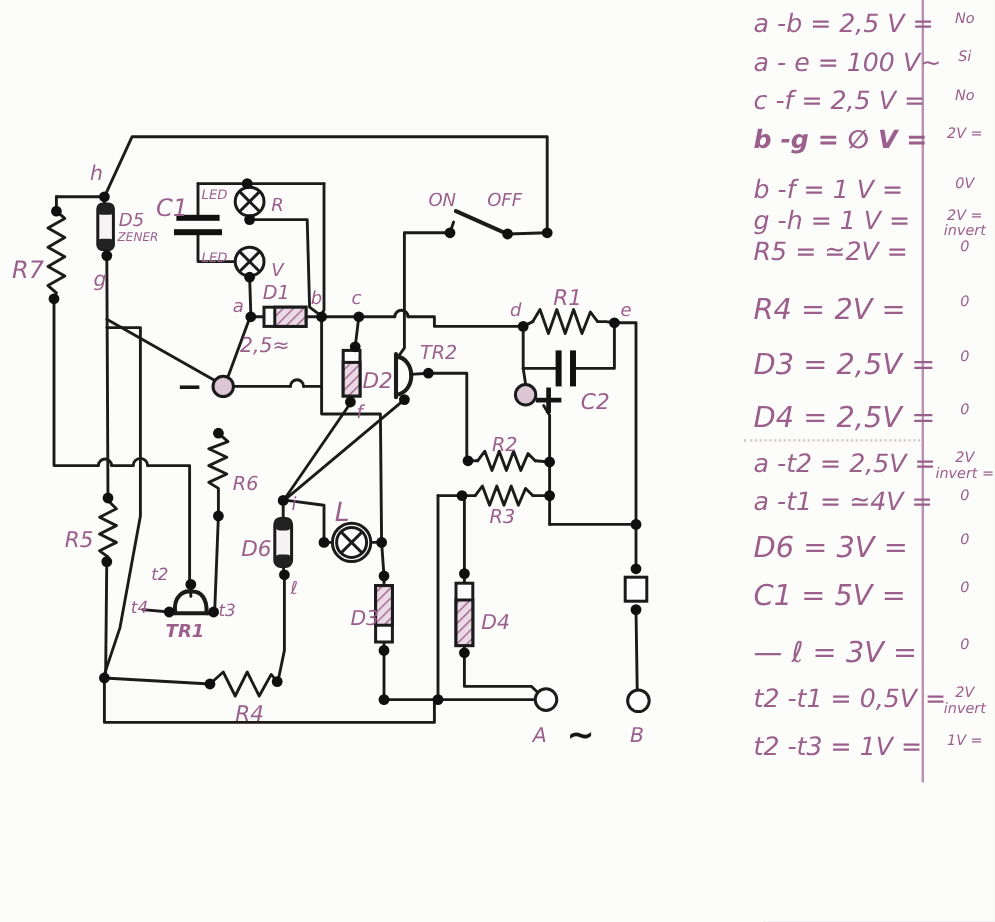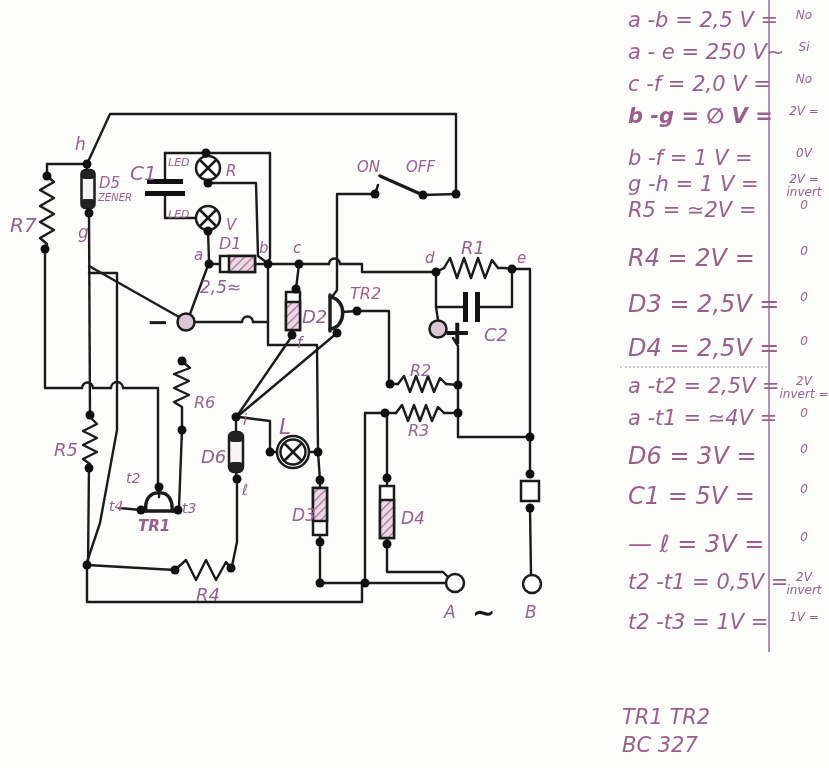--- a/index.html
+++ b/index.html
@@ -331,25 +331,25 @@
   </svg>
 
   <div class="divider"></div>
   <div class="dotsep"></div>
 
   <div class="m-row" style="top:8px">
       <span class="lbl">a -b = 2,5 V =</span>
       <span class="val">No</span>
     </div>
   <div class="m-row" style="top:40px">
-      <span class="lbl">a - e = 250 V∼</span>
+      <span class="lbl">a - e = 100 V∼</span>
       <span class="val">Si</span>
     </div>
   <div class="m-row" style="top:72px">
-      <span class="lbl">c -f = 2,0 V =</span>
+      <span class="lbl">c -f = 2,5 V =</span>
       <span class="val">No</span>
     </div>
   <div class="m-row bold" style="top:104px">
       <span class="lbl">b -g = ∅ V =</span>
       <span class="val">2V =</span>
     </div>
   <div class="m-row" style="top:146px">
       <span class="lbl">b -f = 1 V =</span>
       <span class="val">0V</span>
     </div>
@@ -395,18 +395,14 @@
     </div>
   <div class="m-row" style="top:570px">
       <span class="lbl">t2 -t1 = 0,5V =</span>
       <span class="val">2V invert</span>
     </div>
   <div class="m-row" style="top:610px">
       <span class="lbl">t2 -t3 = 1V =</span>
       <span class="val">1V =</span>
     </div>
 
-  <div class="note">
-    <div>TR1  TR2</div>
-    <div>BC 327</div>
-  </div>
 
 </div>
 
 </body></html>

